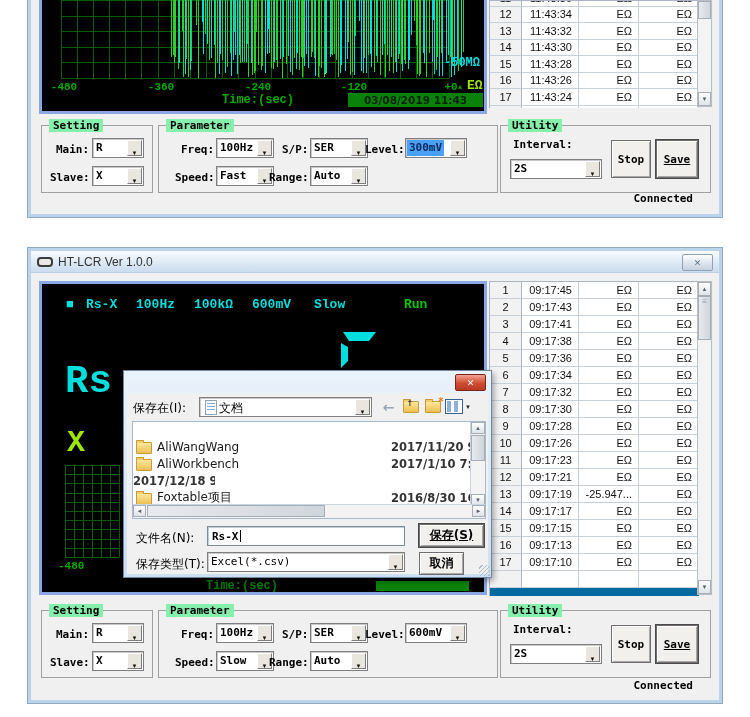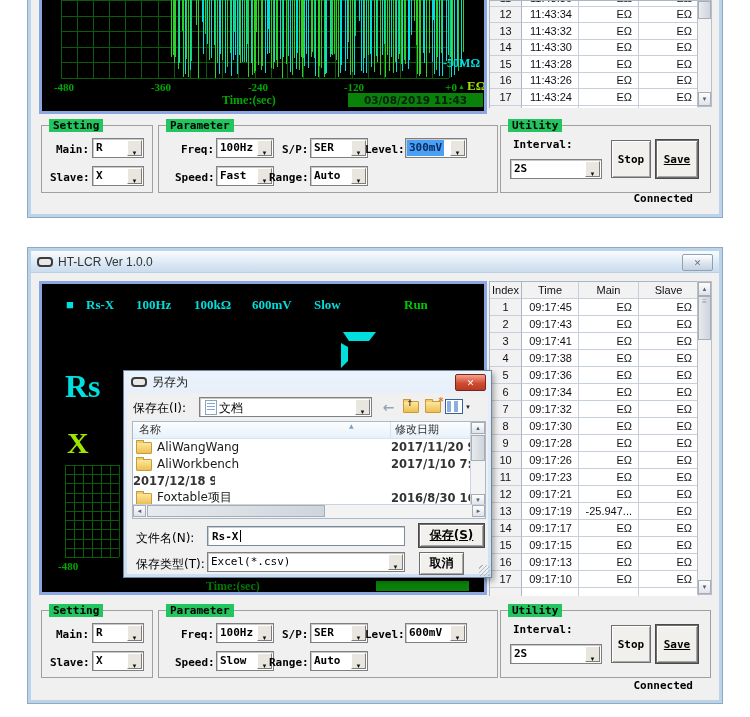--- a/index.html
+++ b/index.html
@@ -16,21 +16,21 @@
         border-bottom:1px solid #b9cfe2;display:flex;align-items:center;gap:5px;
         padding-left:6px;font:12px "Liberation Sans",sans-serif;color:#333;}
   .appicon{width:12px;height:6px;border:2px solid #3b3b3b;border-radius:4px;background:#e8e8e8;}
   .winclose{position:absolute;right:6px;top:3px;width:29px;height:15px;border-radius:2px;
         background:linear-gradient(#ffffff,#d9e2ec 60%,#c6d2e0);border:1px solid #8ea1b6;
         color:#67788c;font:bold 9px "DejaVu Sans",sans-serif;display:flex;align-items:center;justify-content:center;}
   
   .graph{position:absolute;left:8px;width:442px;background:#000;border:3px solid #8ca6e2;overflow:hidden;}
   .graph-top{top:0;height:111px;border-top:none;}
   .graph-bot{top:30px;height:308px;}
-  .gtxt{position:absolute;white-space:nowrap;font-weight:bold;font-family:Liberation Serif, serif;}
+  .gtxt{position:absolute;white-space:nowrap;font-weight:bold;font-family:Liberation Mono, monospace;}
   .xtick{top:81px;font-size:11px;color:#00a800;transform:translateX(-50%);}
   .cy{color:#00dede;} .gr{color:#00c800;} .lm{color:#9ee600;} .ax{color:#00a800;}
   .stamp{position:absolute;background:#0a820a;color:#02230a;font:bold 10.5px "DejaVu Sans",sans-serif;
          text-align:center;line-height:14px;}
   
   .tbl-viewport{position:absolute;left:458px;width:209px;overflow:hidden;background:#0369a1;
         border-left:1px solid #aab6c5;border-top:1px solid #aab6c5;}
   .t-row{display:flex;}
   .t-cell{box-sizing:border-box;border-right:1px solid #c6cfda;border-bottom:1px solid #c6cfda;
         font:11px "Liberation Sans",sans-serif;color:#111;display:flex;align-items:center;
@@ -39,21 +39,21 @@
   .t-head .t-cell{justify-content:center;padding:0;background:#f2f2f2;}
   .c0{width:32px;} .c1{width:57px;} .c2{width:60px;} .c3{width:60px;}
   
   .sb{position:absolute;width:15px;background:#f3f3f3;border:1px solid #b9bfc8;box-sizing:border-box;}
   .sb-btn{position:absolute;left:0;right:0;height:14px;background:linear-gradient(#fdfdfd,#dfe3e8);
         border:1px solid #a7adb5;box-sizing:border-box;color:#55616e;font-size:6px;line-height:12px;text-align:center;}
   .sb-thumb{position:absolute;left:0;right:0;background:linear-gradient(90deg,#e7eaee,#cfd5dc);
         border:1px solid #a7adb5;box-sizing:border-box;color:#8b97a5;font-size:8px;line-height:10px;text-align:center;}
   
   .grp{position:absolute;border:1px solid #a0a0a0;top:0;}
-  .grp-title{position:absolute;top:-7px;left:7px;background:#22c55e;padding:0 4px;
+  .grp-title{position:absolute;top:-7px;left:7px;background:#86efac;padding:0 4px;
         font:bold 11px "DejaVu Sans Mono",monospace;color:#000;}
   .lbl{position:absolute;font:bold 11px "DejaVu Sans Mono",monospace;color:#000;white-space:nowrap;}
   .combo{position:absolute;height:20px;background:#fff;border:1px solid #7f7f7f;
         box-shadow:inset 1px 1px 0 #c9c9c9;box-sizing:border-box;}
   .combo .val{position:absolute;left:3px;top:2px;font:bold 11px "DejaVu Sans Mono",monospace;color:#000;white-space:nowrap;}
   .combo .val.sel{background:#4aa0f5;color:#0a2a60;padding:0 2px;left:1px;top:1px;line-height:16px;}
   .cbtn{position:absolute;right:1px;top:1px;bottom:1px;width:15px;background:#e9e6e0;
         border:1px solid;border-color:#fff #7d7d7d #7d7d7d #fff;text-align:center;box-sizing:border-box;}
   .cbtn i{font-style:normal;font-size:6px;line-height:15px;color:#111;}
   .btn{position:absolute;background:#f1f0ed;border:1px solid #6e6e6e;
@@ -446,21 +446,21 @@
     <span class="gtxt cy" style="left:152px;top:13px;font-size:13px">100kΩ</span>
     <span class="gtxt cy" style="left:210px;top:13px;font-size:13px">600mV</span>
     <span class="gtxt cy" style="left:272px;top:13px;font-size:13px">Slow</span>
     <span class="gtxt gr" style="left:362px;top:13px;font-size:13px">Run</span>
 
     <svg style="position:absolute;left:297px;top:47px" width="38" height="38" viewBox="0 0 38 38">
       <polygon points="4,1 37,1 30,10 10,10" fill="#00dede"></polygon>
       <polygon points="2,12 9,16 9,30 2,37" fill="#00dede"></polygon>
     </svg>
 
-    <span class="gtxt cy" style="left:23px;top:84px;font-size:32px">Rs</span>
+    <span class="gtxt cy" style="left:23px;top:76px;font-size:39px">Rs</span>
     <span class="gtxt lm" style="left:25px;top:142px;font-size:30px">X</span>
 
     <svg id="mini-grid" style="position:absolute;left:23px;top:181px" width="56" height="94" shape-rendering="crispEdges">
         <line x1="0.5" y1="0" x2="0.5" y2="92" stroke="#0c5c0c" stroke-width="1"></line>
         <line x1="9.5" y1="0" x2="9.5" y2="92" stroke="#0c5c0c" stroke-width="1"></line>
         <line x1="18.5" y1="0" x2="18.5" y2="92" stroke="#0c5c0c" stroke-width="1"></line>
         <line x1="27.5" y1="0" x2="27.5" y2="92" stroke="#0c5c0c" stroke-width="1"></line>
         <line x1="36.5" y1="0" x2="36.5" y2="92" stroke="#0c5c0c" stroke-width="1"></line>
         <line x1="45.5" y1="0" x2="45.5" y2="92" stroke="#0c5c0c" stroke-width="1"></line>
         <line x1="54.5" y1="0" x2="54.5" y2="92" stroke="#0c5c0c" stroke-width="1"></line>
@@ -477,26 +477,20 @@
         <line x1="0" y1="92.5" x2="54" y2="92.5" stroke="#0c5c0c" stroke-width="1"></line>
       </svg>
 
     <span class="gtxt ax" style="left:16px;top:276px;font-size:11px">-480</span>
     <span class="gtxt ax" style="left:164px;top:295px;font-size:12px;color:#007d00">Time:(sec)</span>
     <div class="abs" style="left:334px;top:297px;width:93px;height:10px;background:#0a820a"></div>
   </div>
 
   <div class="tbl-viewport" id="bottom-table" style="top:30px;height:314px">
       <div>
-        <div class="t-row t-head" style="height: 17px;">
-          <div class="t-cell c0">Index</div>
-          <div class="t-cell c1">Time</div>
-          <div class="t-cell c2">Main</div>
-          <div class="t-cell c3">Slave</div>
-        </div>
         <div class="t-row" style="height: 17px;">
           <div class="t-cell c0">1</div>
           <div class="t-cell c1">09:17:45</div>
           <div class="t-cell c2">EΩ</div>
           <div class="t-cell c3">EΩ</div>
         </div>
         <div class="t-row" style="height: 17px;">
           <div class="t-cell c0">2</div>
           <div class="t-cell c1">09:17:43</div>
           <div class="t-cell c2">EΩ</div>
@@ -657,24 +651,20 @@
       <span class="cbtn"><i>▼</i></span>
     </div>
     <div class="btn" style="left:110px;top:14px;width:40px;height:38px">Stop</div>
     <div class="btn default" style="left:155px;top:14px;width:42px;height:38px">Save</div>
   </div>
 
   <div class="conn" style="top:428px">Connected</div>
 </div>
 
 <div class="dlg">
-  <div class="dlg-title">
-    <span class="appicon"></span>
-    <span>另存为</span>
-  </div>
   <div class="dlg-close">
       <span>✕</span>
     </div>
 
   <div class="dlg-body">
     <span class="dlbl" style="left:6px;top:7px">保存在(I):</span>
     <div class="combo" style="left:72px;top:4px;width:173px;background:#fff">
       <span class="docicon" style="position:absolute;left:3px;top:2px"></span>
       <span class="val" style="left:19px;font:12px 'DejaVu Sans',sans-serif">文档</span>
       <span class="cbtn"><i>▼</i></span>
@@ -691,25 +681,20 @@
       <span class="folder" style="margin:0">
           <span style="position:absolute;right:-4px;top:-6px;font:bold 10px 'DejaVu Sans',sans-serif;color:#e07818">*</span>
         </span>
     </div>
     <div class="tool" style="left:318px;width:26px">
       <span class="views"></span>
       <span style="font-size:6px;color:#222;margin-left:2px">▼</span>
     </div>
 
     <div class="flist">
-      <div class="fl-head">
-        <span class="fl-hname">名称</span>
-        <span class="fl-hdate">修改日期</span>
-        <span class="sorttri">▲</span>
-      </div>
       <div id="file-rows">
           <div class="f-row">
             <div class="f-name">
               <span class="folder"></span>
               <span>AliWangWang</span>
             </div>
             <div class="f-date">2017/11/20 9:29</div>
           </div>
           <div class="f-row">
             <div class="f-name">

